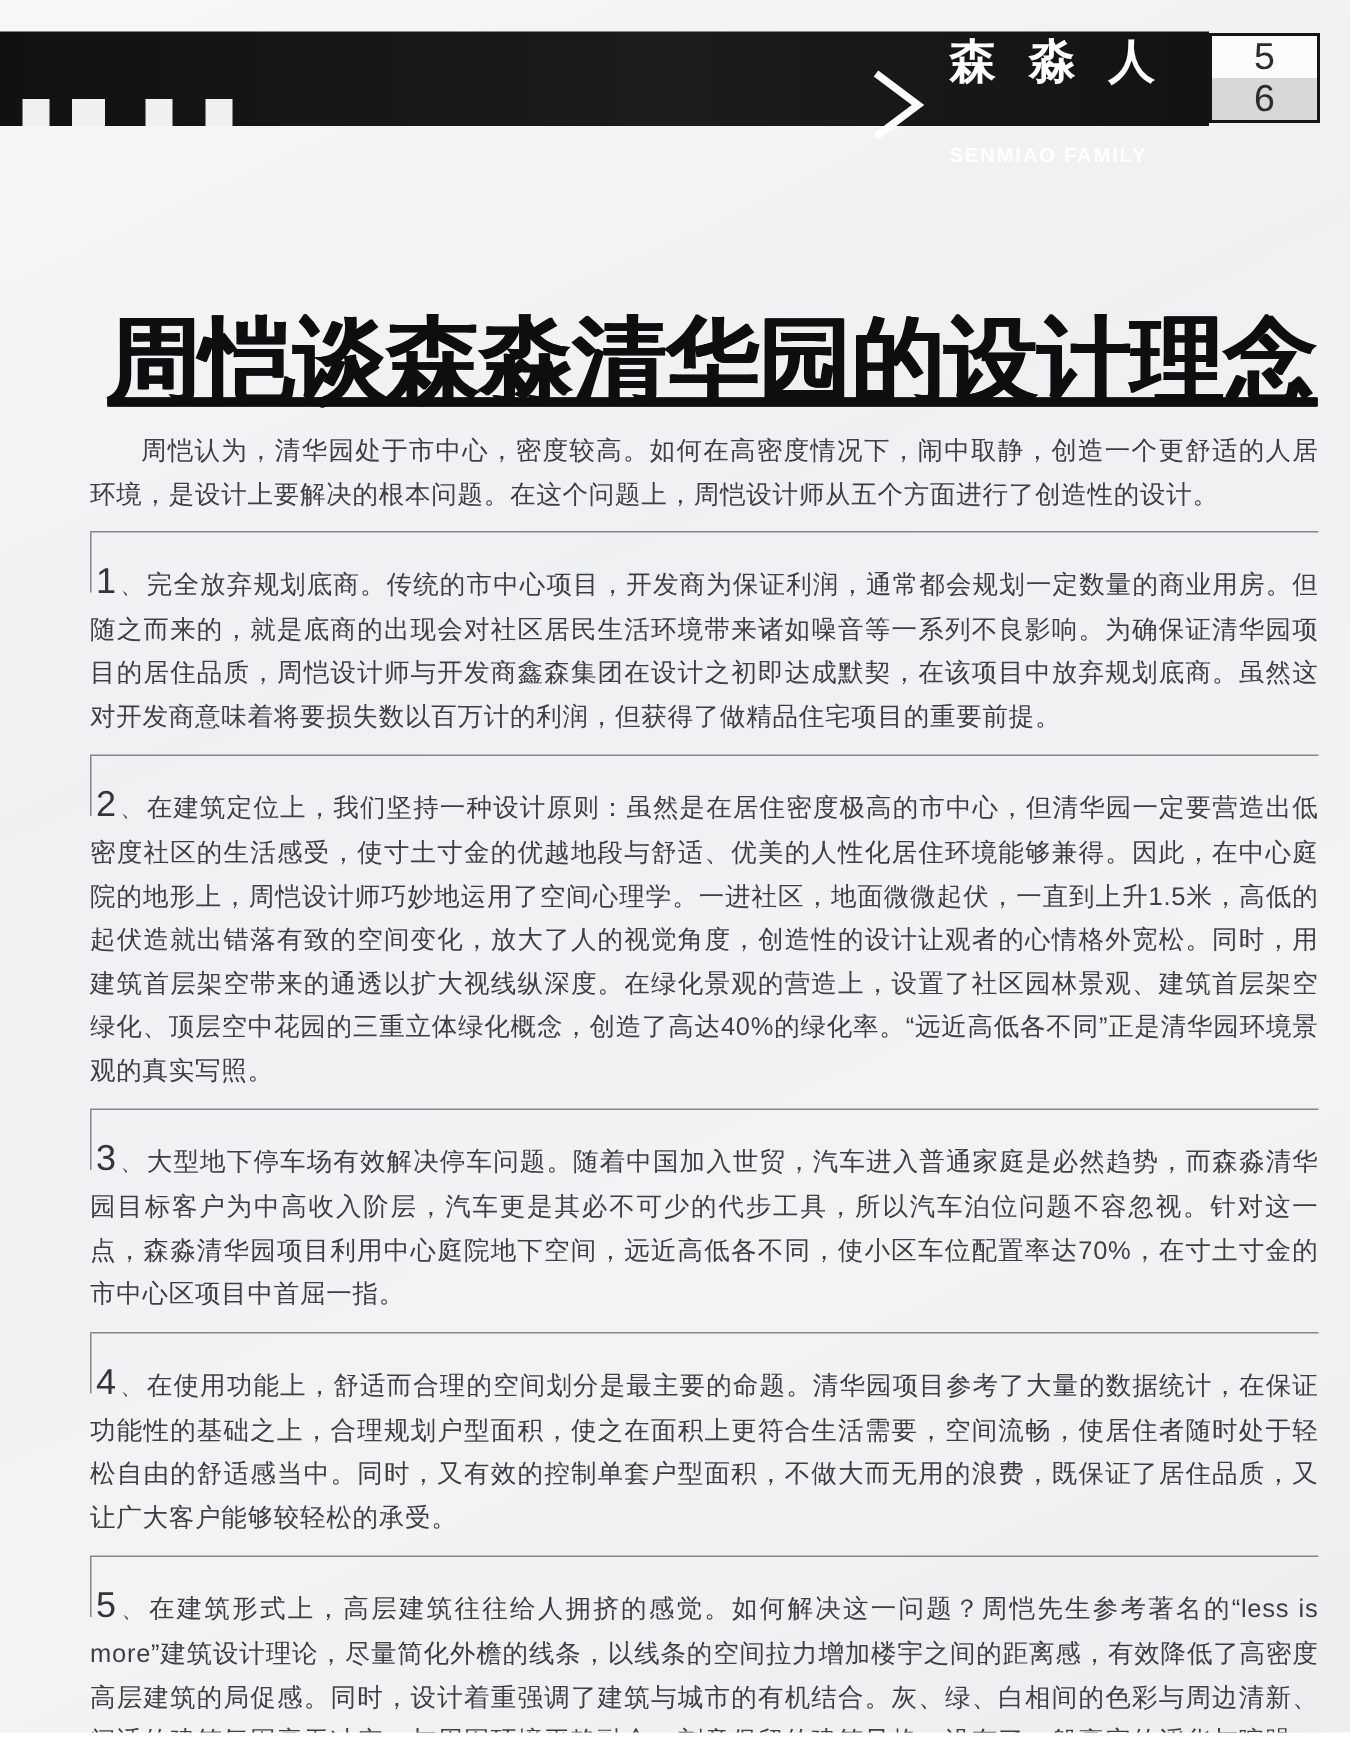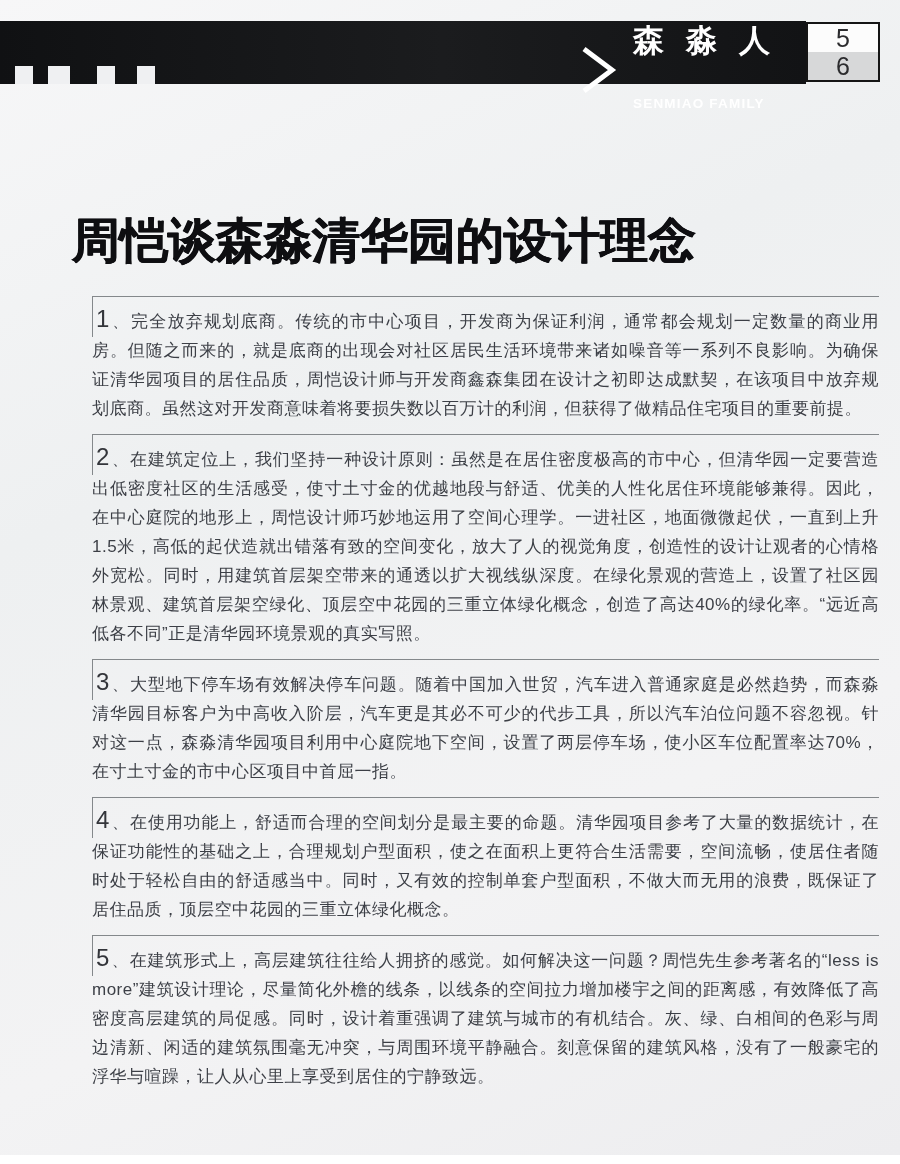--- a/index.html
+++ b/index.html
@@ -44,36 +44,37 @@
   .pn.bottom { background:#d7d8d9; }
 
   
   .title1 {
     position:absolute; top:140px; left:14px;
     font-size:56px; line-height:60px; font-weight:bold; color:#2d2e32;
     letter-spacing:9px; white-space:nowrap;
   }
   .title2 {
     position:absolute; top:206px; left:72px;
-    font-size:48px; line-height:70px; font-weight:900; color:#0e0e11;
+    font-size:62px; line-height:70px; font-weight:900; color:#0e0e11;
     letter-spacing:0px; white-space:nowrap;
     text-shadow:0.6px 0 0 #0e0e11, -0.6px 0 0 #0e0e11;
+    text-decoration:underline;
   }
 
   
   .content {
     position:absolute; top:286px; left:60px; width:819px;
     font-size:17px; line-height:29px; letter-spacing:0.5px;
     text-align:justify; color:#3c3f46;
   }
   .intro { text-indent:2em; }
   .sections { margin-top:10px; }
   .section {
     position:relative; border-top:1px solid #84888b;
-    padding:7px 0 11px 0; margin-top:0;margin-left:32px;
+    padding:18px 0 11px 0; margin-top:0;
   }
   .section::before {
     content:""; position:absolute; left:0; top:0; width:1px; height:40px;
     background:#84888b;
   }
   .sec-num { font-size:24px; line-height:29px; color:#33353a; padding-left:4px; }
   .sec-sep { font-size:15px; color:#3c3f46; padding:0 2px; }
 </style>
 </head>
 <body>
@@ -98,37 +99,38 @@
   </div>
 
   <div class="pagebox">
     <div class="pn top">5</div>
     <div class="pn bottom">6</div>
   </div>
 
   <div class="title2">周恺谈森淼清华园的设计理念</div>
 
   <div class="content">
+    <p class="intro">周恺认为，清华园处于市中心，密度较高。如何在高密度情况下，闹中取静，创造一个更舒适的人居环境，是设计上要解决的根本问题。在这个问题上，周恺设计师从五个方面进行了创造性的设计。</p>
 
     <div class="sections">
 
       <div class="section">
         <p><span class="sec-num">1</span><span class="sec-sep">、</span><span>完全放弃规划底商。传统的市中心项目，开发商为保证利润，通常都会规划一定数量的商业用房。但随之而来的，就是底商的出现会对社区居民生活环境带来诸如噪音等一系列不良影响。为确保证清华园项目的居住品质，周恺设计师与开发商鑫森集团在设计之初即达成默契，在该项目中放弃规划底商。虽然这对开发商意味着将要损失数以百万计的利润，但获得了做精品住宅项目的重要前提。</span></p>
       </div>
 
       <div class="section">
         <p><span class="sec-num">2</span><span class="sec-sep">、</span><span>在建筑定位上，我们坚持一种设计原则：虽然是在居住密度极高的市中心，但清华园一定要营造出低密度社区的生活感受，使寸土寸金的优越地段与舒适、优美的人性化居住环境能够兼得。因此，在中心庭院的地形上，周恺设计师巧妙地运用了空间心理学。一进社区，地面微微起伏，一直到上升1.5米，高低的起伏造就出错落有致的空间变化，放大了人的视觉角度，创造性的设计让观者的心情格外宽松。同时，用建筑首层架空带来的通透以扩大视线纵深度。在绿化景观的营造上，设置了社区园林景观、建筑首层架空绿化、顶层空中花园的三重立体绿化概念，创造了高达40%的绿化率。“远近高低各不同”正是清华园环境景观的真实写照。</span></p>
       </div>
 
       <div class="section">
-        <p><span class="sec-num">3</span><span class="sec-sep">、</span><span>大型地下停车场有效解决停车问题。随着中国加入世贸，汽车进入普通家庭是必然趋势，而森淼清华园目标客户为中高收入阶层，汽车更是其必不可少的代步工具，所以汽车泊位问题不容忽视。针对这一点，森淼清华园项目利用中心庭院地下空间，设置了两层停车场，使小区车位配置率达70%，在寸土寸金的市中心区项目中首屈一指。</span></p>
+        <p><span class="sec-num">3</span><span class="sec-sep">、</span><span>大型地下停车场有效解决停车问题。随着中国加入世贸，汽车进入普通家庭是必然趋势，而森淼清华园目标客户为中高收入阶层，汽车更是其必不可少的代步工具，所以汽车泊位问题不容忽视。针对这一点，森淼清华园项目利用中心庭院地下空间，远近高低各不同，使小区车位配置率达70%，在寸土寸金的市中心区项目中首屈一指。</span></p>
       </div>
 
       <div class="section">
-        <p><span class="sec-num">4</span><span class="sec-sep">、</span><span>在使用功能上，舒适而合理的空间划分是最主要的命题。清华园项目参考了大量的数据统计，在保证功能性的基础之上，合理规划户型面积，使之在面积上更符合生活需要，空间流畅，使居住者随时处于轻松自由的舒适感当中。同时，又有效的控制单套户型面积，不做大而无用的浪费，既保证了居住品质，顶层空中花园的三重立体绿化概念。</span></p>
+        <p><span class="sec-num">4</span><span class="sec-sep">、</span><span>在使用功能上，舒适而合理的空间划分是最主要的命题。清华园项目参考了大量的数据统计，在保证功能性的基础之上，合理规划户型面积，使之在面积上更符合生活需要，空间流畅，使居住者随时处于轻松自由的舒适感当中。同时，又有效的控制单套户型面积，不做大而无用的浪费，既保证了居住品质，又让广大客户能够较轻松的承受。</span></p>
       </div>
 
       <div class="section">
         <p><span class="sec-num">5</span><span class="sec-sep">、</span><span>在建筑形式上，高层建筑往往给人拥挤的感觉。如何解决这一问题？周恺先生参考著名的“less is more”建筑设计理论，尽量简化外檐的线条，以线条的空间拉力增加楼宇之间的距离感，有效降低了高密度高层建筑的局促感。同时，设计着重强调了建筑与城市的有机结合。灰、绿、白相间的色彩与周边清新、闲适的建筑氛围毫无冲突，与周围环境平静融合。刻意保留的建筑风格，没有了一般豪宅的浮华与喧躁，让人从心里上享受到居住的宁静致远。</span></p>
       </div>
 
     </div>
 
   </div>
 

